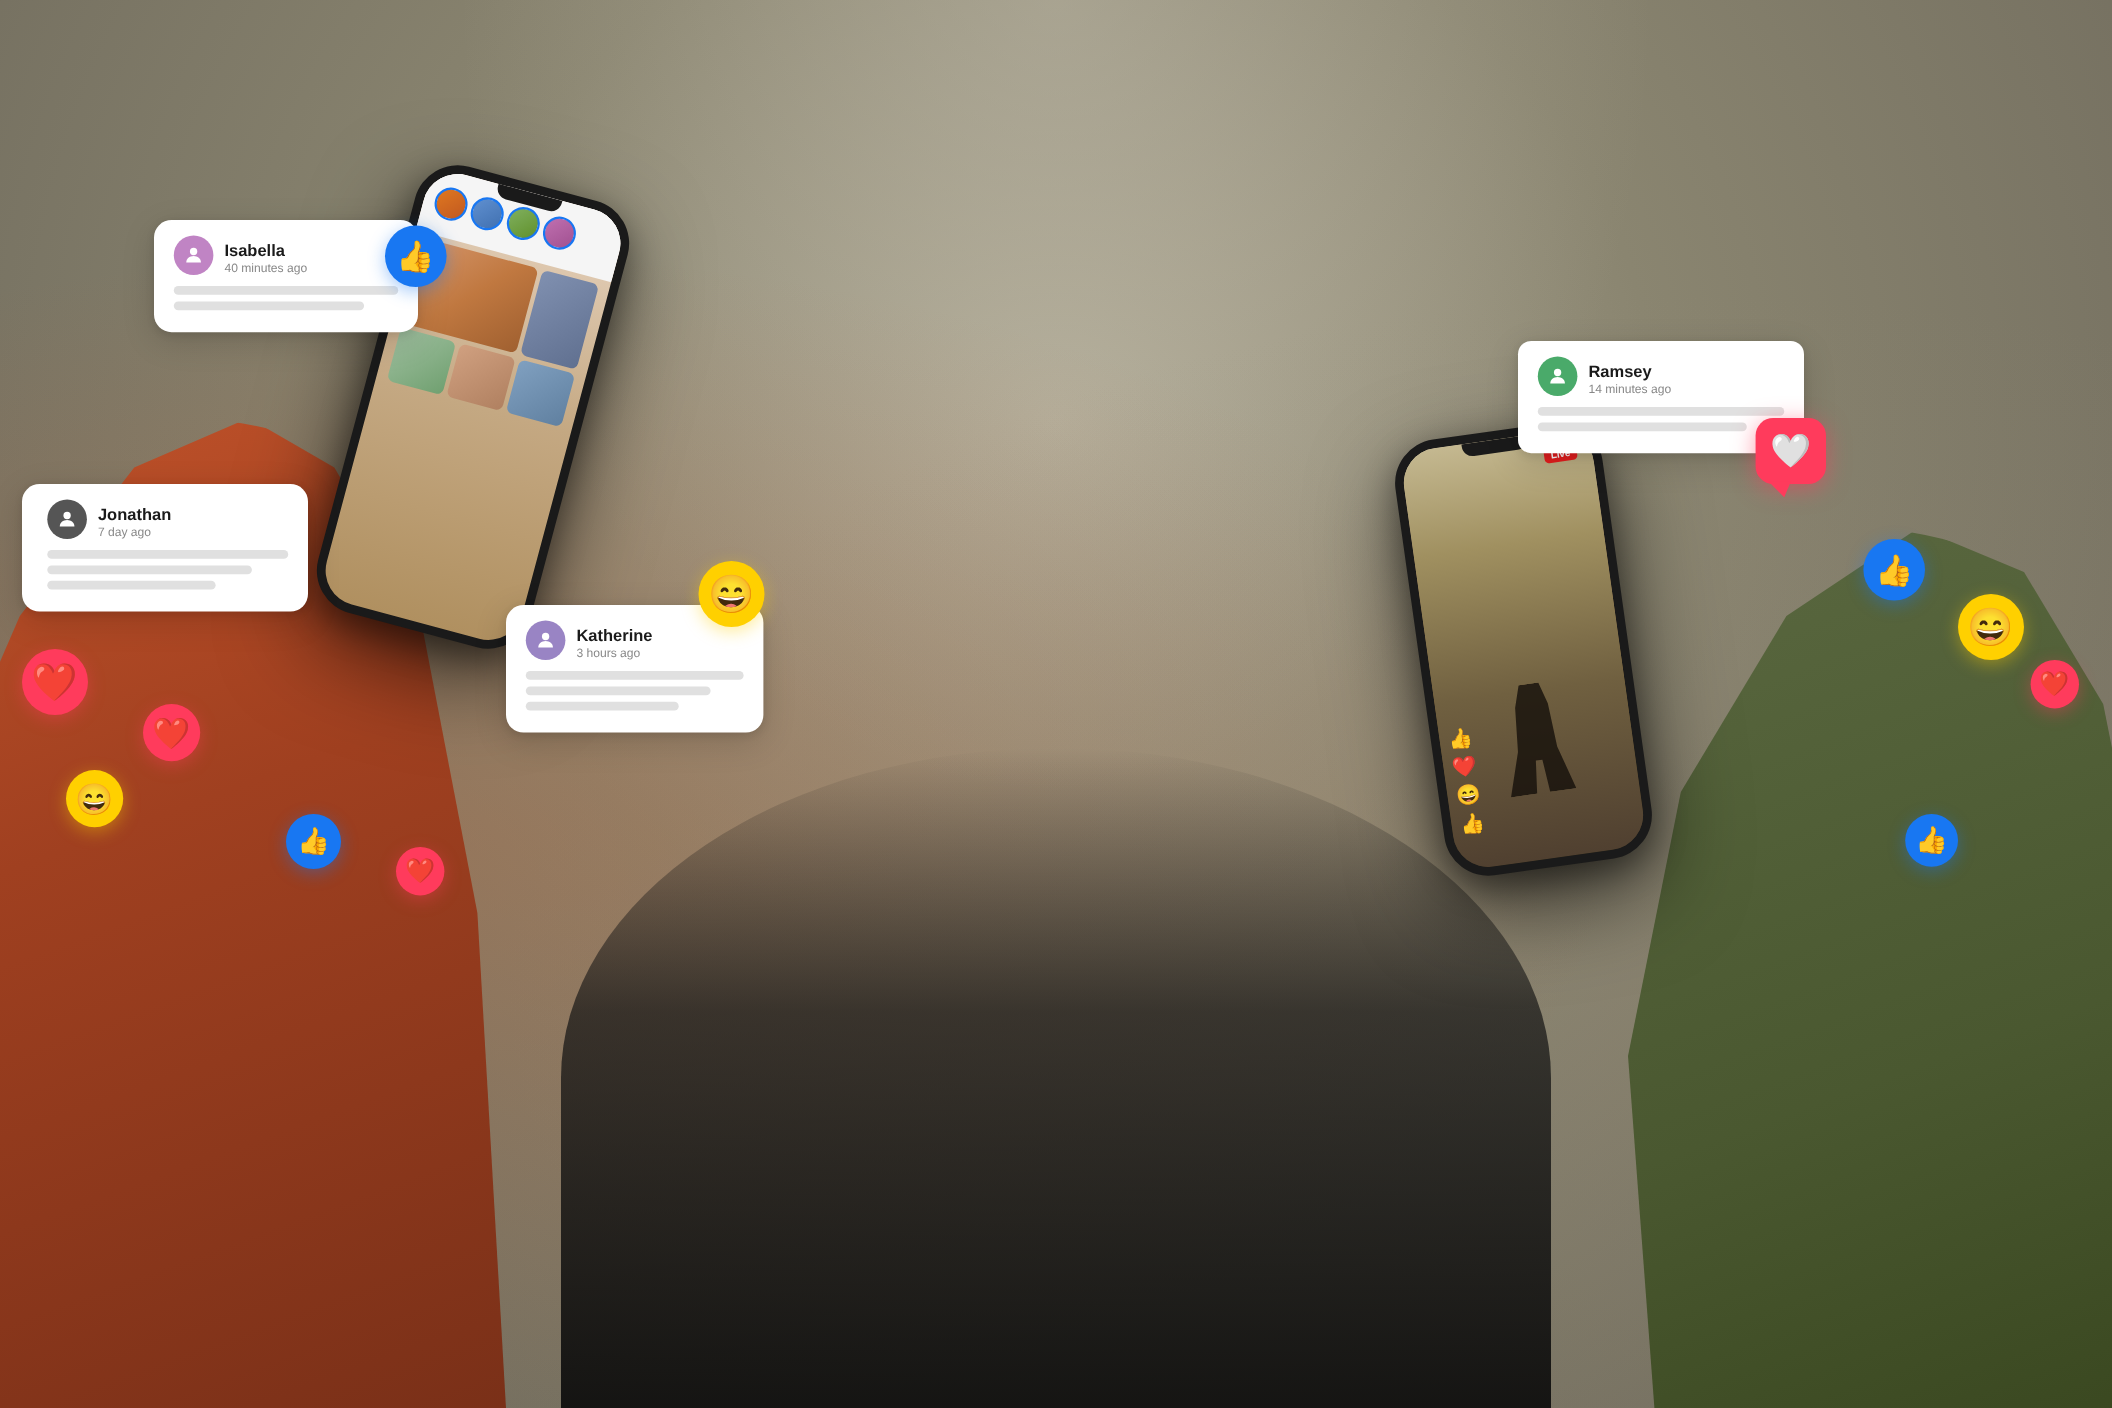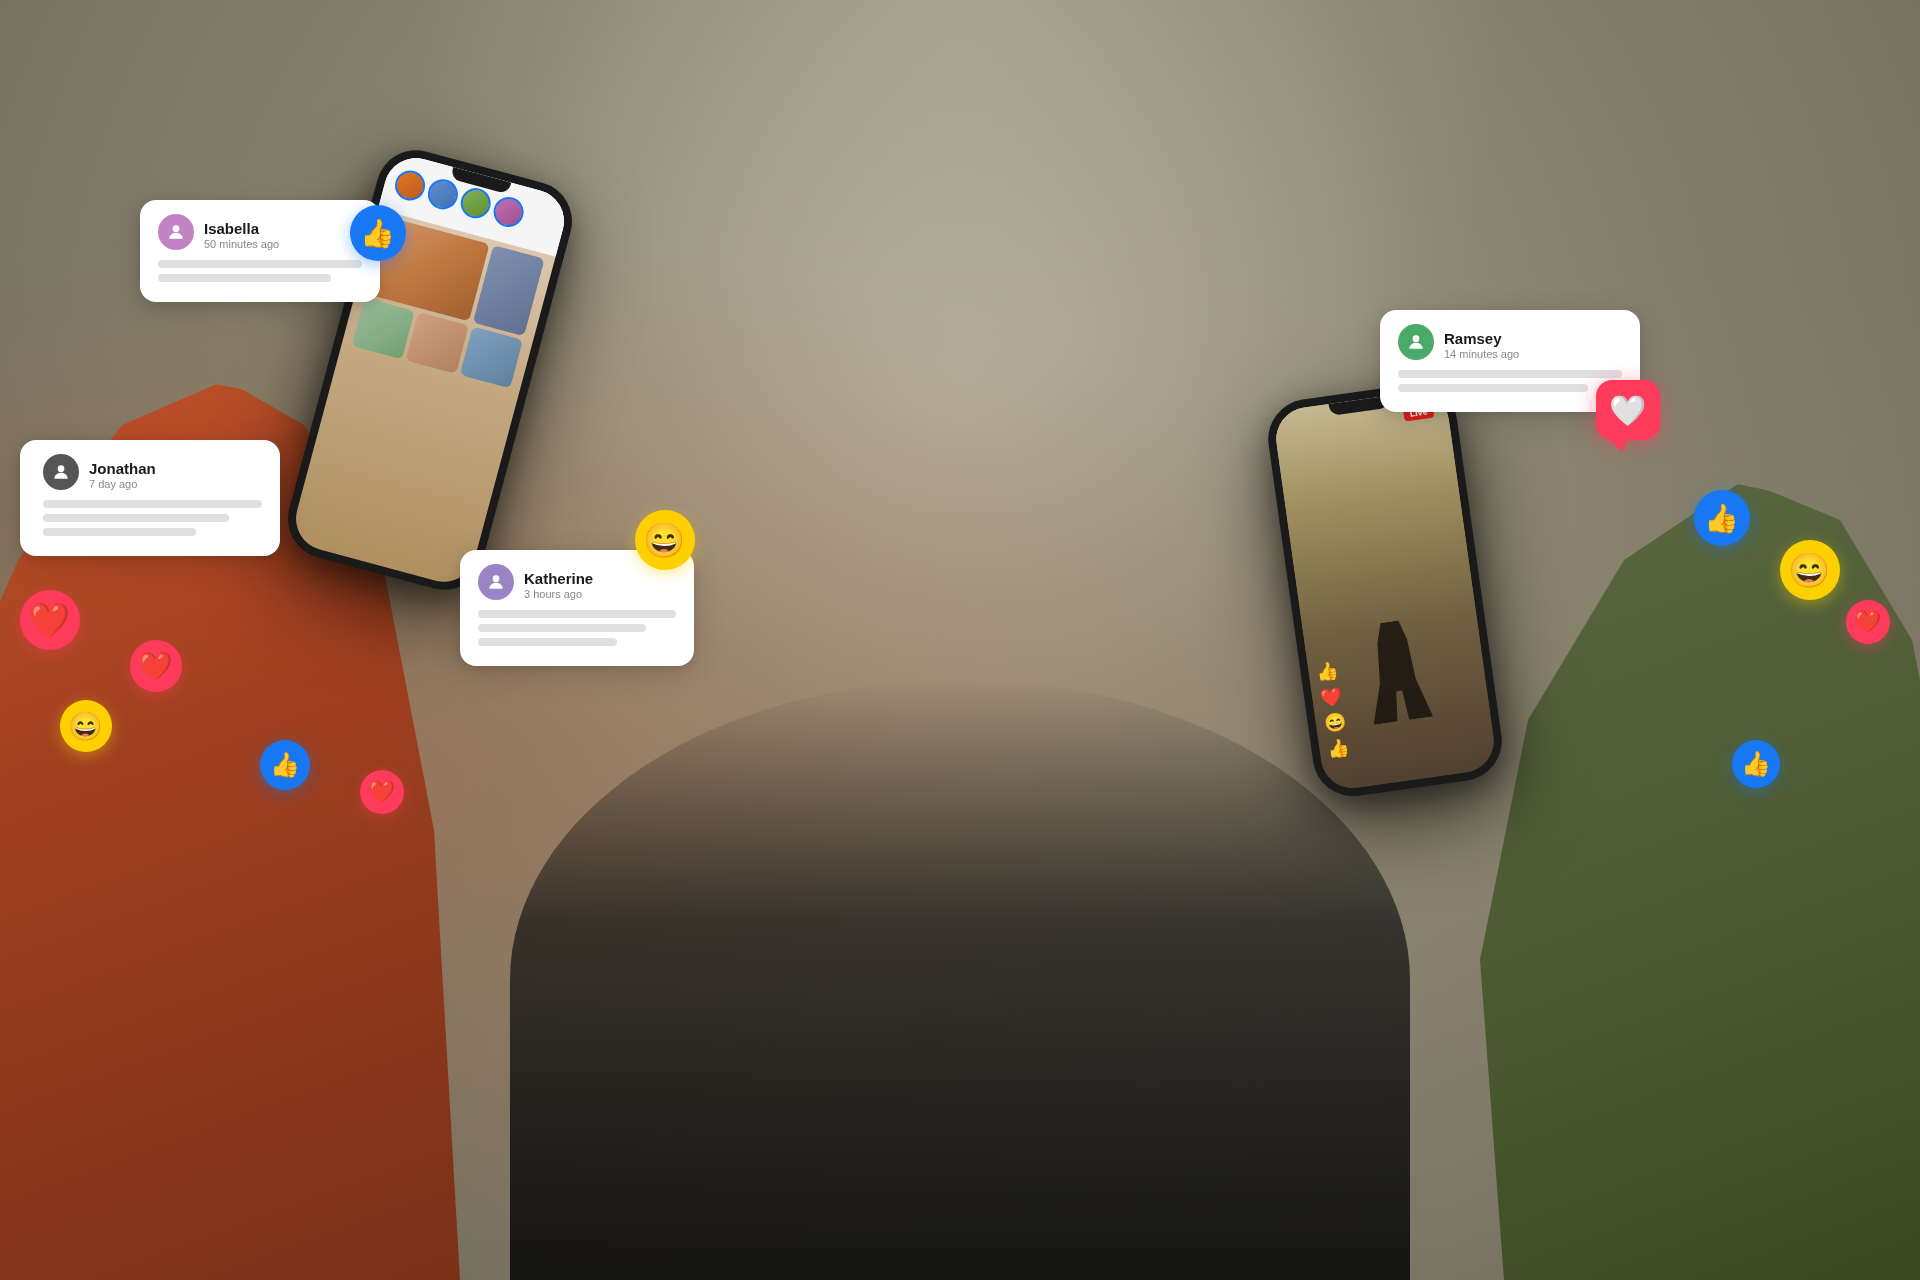--- a/index.html
+++ b/index.html
@@ -227,20 +227,21 @@
       left: 460px;
       top: 550px;
       width: 234px;
     }
 
     
     .card-ramsey {
       right: 280px;
       top: 310px;
       width: 260px;
+      border-radius: 12px;
     }
 
     
     .reaction {
       position: absolute;
       z-index: 25;
       border-radius: 50%;
       display: flex;
       align-items: center;
       justify-content: center;
@@ -476,21 +477,21 @@
 <div class="social-card card-isabella">
   <div class="card-header">
     <div class="avatar" style="background:#c084c4;">
       <svg width="20" height="20" viewBox="0 0 24 24" fill="white">
           <circle cx="12" cy="8" r="4"></circle>
           <path d="M4 20c0-4 3.6-7 8-7s8 3 8 7"></path>
         </svg>
     </div>
     <div class="card-info">
       <div class="name">Isabella</div>
-      <div class="time">50 minutes ago</div>
+      <div class="time">40 minutes ago</div>
     </div>
   </div>
   <div class="content-line full"></div>
   <div class="content-line medium"></div>
 </div>
 
 <div class="social-card card-katherine">
   <div class="card-header">
     <div class="avatar" style="background:#9984c4;">
       <svg width="20" height="20" viewBox="0 0 24 24" fill="white">

